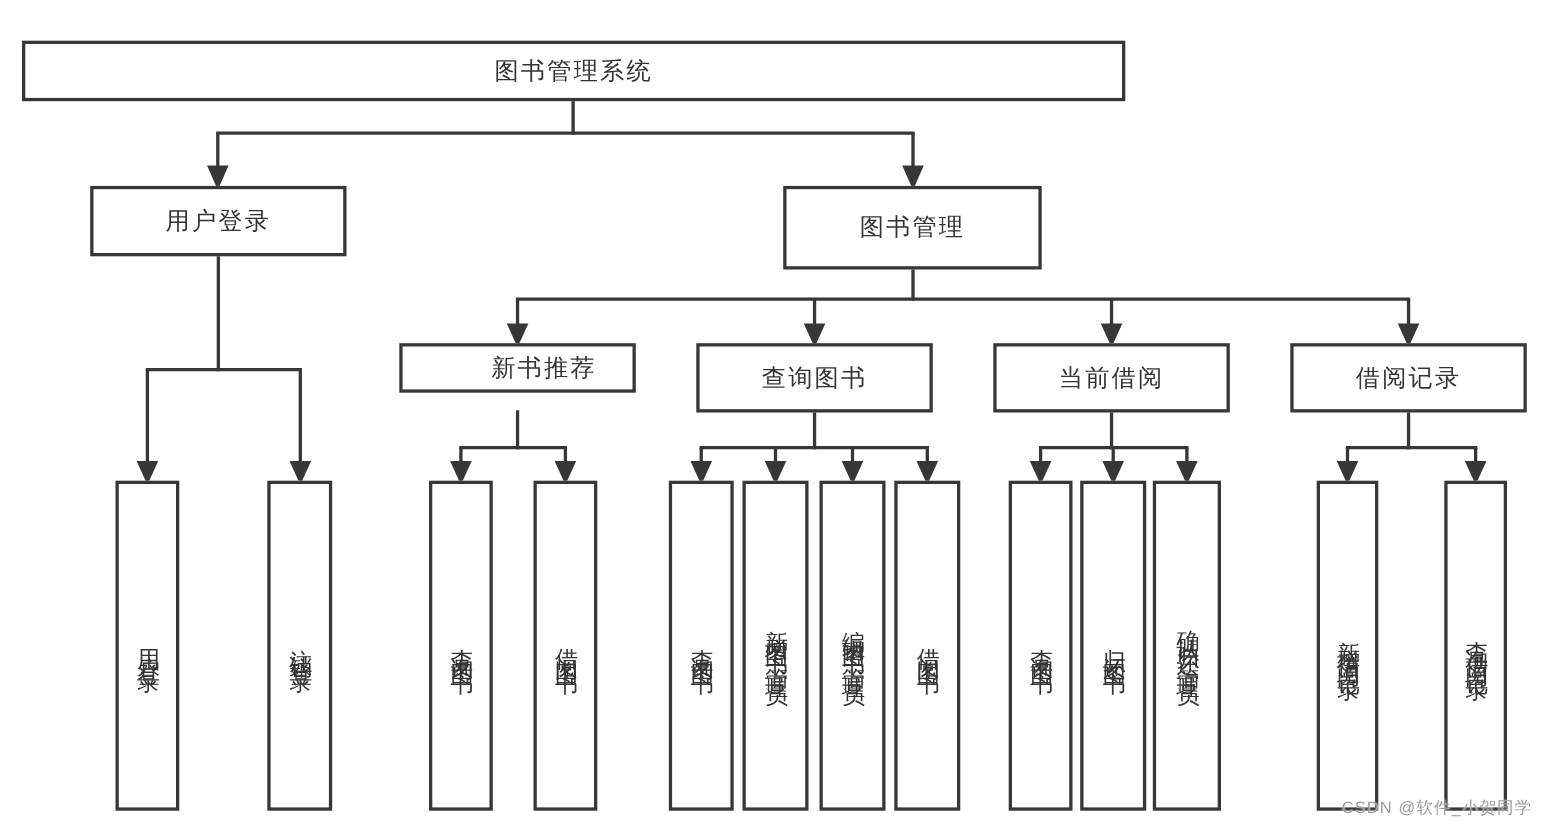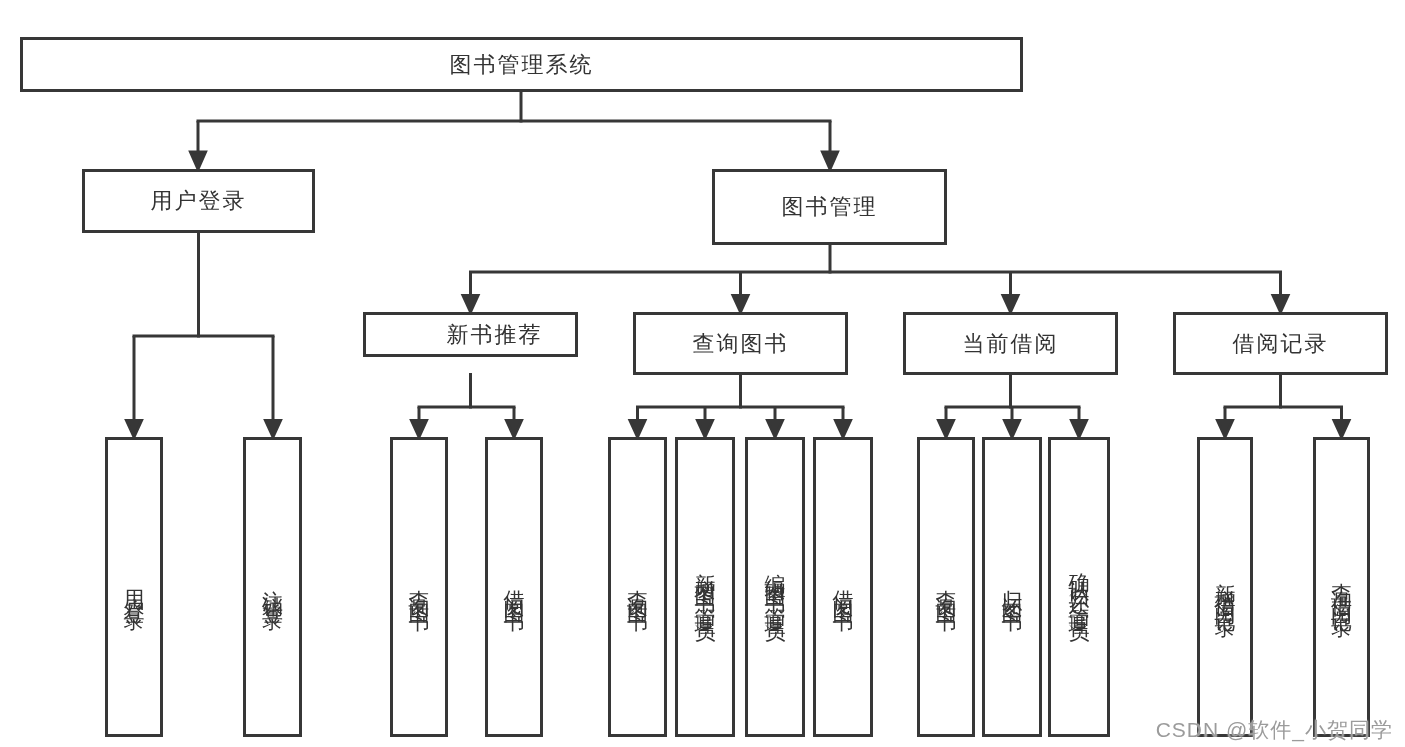--- a/index.html
+++ b/index.html
@@ -35,21 +35,21 @@
     writing-mode: vertical-lr;
     text-orientation: mixed;
     font-size: 21px;
     letter-spacing: 7px;
     color: #333333;
   }
   #watermark {
     position: absolute;
     right: 12px;
     bottom: 3px;
-    font-size: 21px;
+    font-size: 15px;
     letter-spacing: 1px;
     color: #9b9b9b;
     text-shadow: 0 0 2px #ffffff;
     white-space: nowrap;
   }
 </style>
 </head>
 <body>
 
 <div id="canvas">

